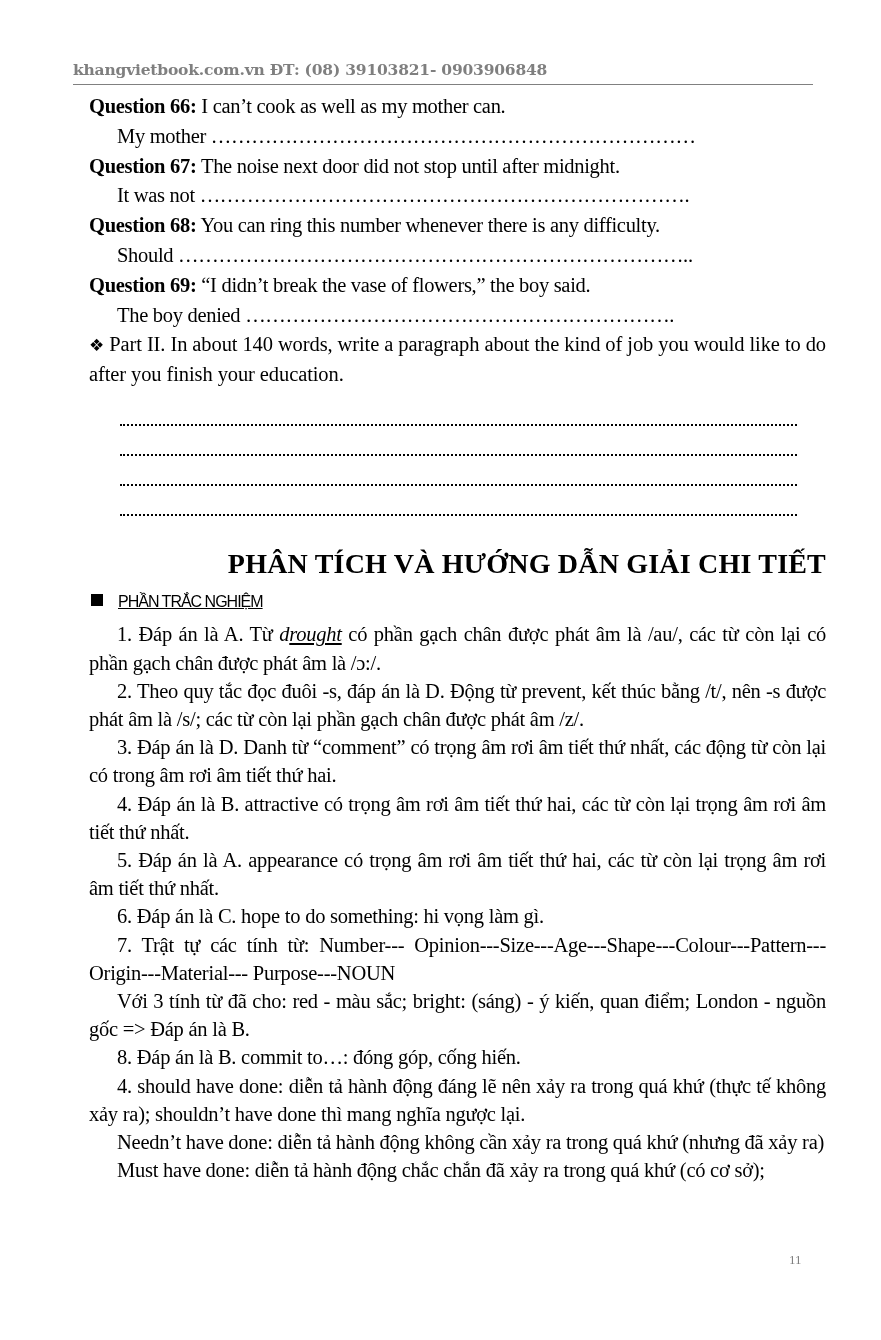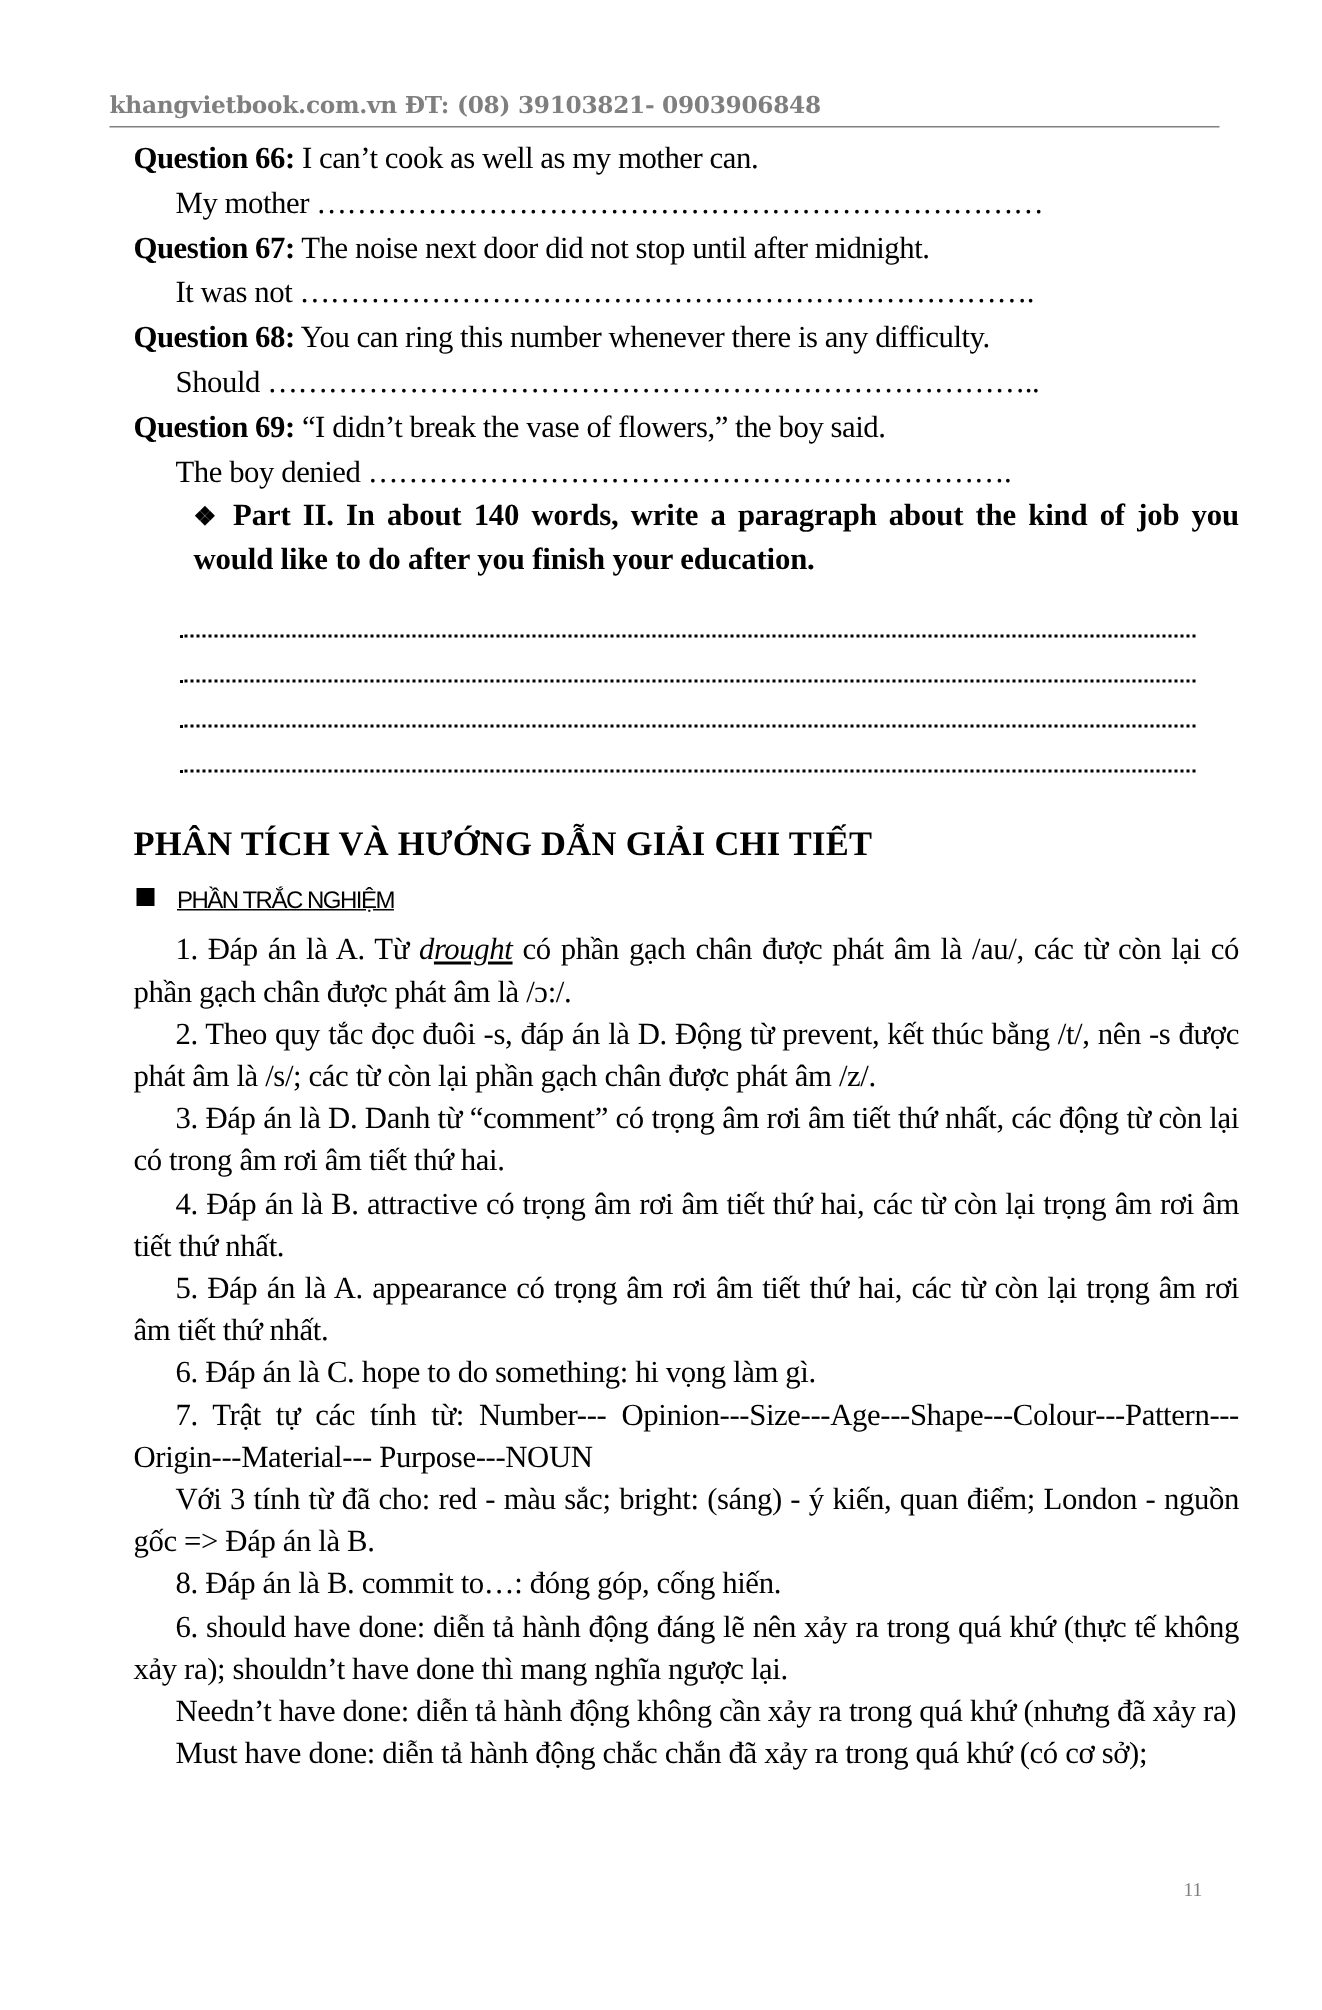--- a/index.html
+++ b/index.html
@@ -6,28 +6,28 @@
   body { width: 881px; height: 1340px; position: relative; overflow: hidden;
          font-family: "Liberation Serif", serif; color: #000; }
   .header { position: absolute; left: 73px; top: 60px; width: 740px; height: 24px;
             border-bottom: 1px solid #808080; }
   .header span { font-family: "DejaVu Serif", serif; font-weight: bold; font-size: 15.5px;
                  color: #7f7f7f; letter-spacing: -0.2px; }
   .content { position: absolute; left: 89px; top: 92px; width: 737px; }
   .line { font-size: 20.5px; line-height: 29.8px; white-space: nowrap; letter-spacing: -0.3px; }
   .q-label { font-weight: bold; }
   .indent { padding-left: 28px; }
-  .part2 { font-weight: bold; font-size: 20.5px; line-height: 28px; text-align: justify;
-           letter-spacing: -0.1px; margin-left: 40px; }
+  .part2 { font-weight: normal; font-size: 20.5px; line-height: 28px; text-align: justify;
+           letter-spacing: -0.1px; }
   .part2 .dia { font-size: 17px; }
   .write-lines { margin-top: 14px; padding-left: 31px; }
   .write-line { height: 30px; position: relative; }
   .write-line::after { content: ""; position: absolute; left: 0; right: 29px; bottom: 6px;
                        border-bottom: 2px dotted #000; }
-  .section-title { text-align: left; font-weight: bold; font-size: 23px;
+  .section-title { text-align: right; font-weight: bold; font-size: 28px;
                    margin-top: 22px; height: 40px; line-height: 40px; letter-spacing: 0.2px; }
   .sub-title { height: 36px; line-height: 36px;
                font-family: "Liberation Sans", sans-serif; font-size: 16px;
                letter-spacing: -1px; text-decoration: underline; }
   .sub-title .sq { display: inline-block; width: 12px; height: 12px; background: #000;
                    margin: 0 15px 0 2px; vertical-align: 1px; }
   .para { font-size: 20.5px; line-height: 28.2px; text-align: justify; text-indent: 28px;
           letter-spacing: -0.25px; }
   .u-it { font-style: italic; }
   .u-it .ul { text-decoration: underline; }
@@ -74,18 +74,18 @@
 
   <div class="para"><span>1. Đáp án là A. Từ </span><span class="u-it"><span>d</span><span class="ul">rought</span></span><span> có phần gạch chân được phát âm là /au/, các từ còn lại có phần gạch chân được phát âm là /ɔ:/.</span></div>
   <div class="para">2. Theo quy tắc đọc đuôi -s, đáp án là D. Động từ prevent, kết thúc bằng /t/, nên -s được phát âm là /s/; các từ còn lại phần gạch chân được phát âm /z/.</div>
   <div class="para">3. Đáp án là D. Danh từ “comment” có trọng âm rơi âm tiết thứ nhất, các động từ còn lại có trong âm rơi âm tiết thứ hai.</div>
   <div class="para">4. Đáp án là B. attractive có trọng âm rơi âm tiết thứ hai, các từ còn lại trọng âm rơi âm tiết thứ nhất.</div>
   <div class="para">5. Đáp án là A. appearance có trọng âm rơi âm tiết thứ hai, các từ còn lại trọng âm rơi âm tiết thứ nhất.</div>
   <div class="para">6. Đáp án là C. hope to do something: hi vọng làm gì.</div>
   <div class="para">7. Trật tự các tính từ: Number--- Opinion---Size---Age---Shape---Colour---Pattern---Origin---Material--- Purpose---NOUN</div>
   <div class="para">Với 3 tính từ đã cho: red - màu sắc; bright: (sáng) - ý kiến, quan điểm; London - nguồn gốc =&gt; Đáp án là B.</div>
   <div class="para">8. Đáp án là B. commit to…: đóng góp, cống hiến.</div>
-  <div class="para">6. should have done: diễn tả hành động đáng lẽ nên xảy ra trong quá khứ (thực tế không xảy ra); shouldn’t have done thì mang nghĩa ngược lại.</div>
+  <div class="para">4. should have done: diễn tả hành động đáng lẽ nên xảy ra trong quá khứ (thực tế không xảy ra); shouldn’t have done thì mang nghĩa ngược lại.</div>
   <div class="para">Needn’t have done: diễn tả hành động không cần xảy ra trong quá khứ (nhưng đã xảy ra)</div>
   <div class="para">Must have done: diễn tả hành động chắc chắn đã xảy ra trong quá khứ (có cơ sở);</div>
 </div>
 
 <div class="page-num">11</div>
 
 </body></html>

